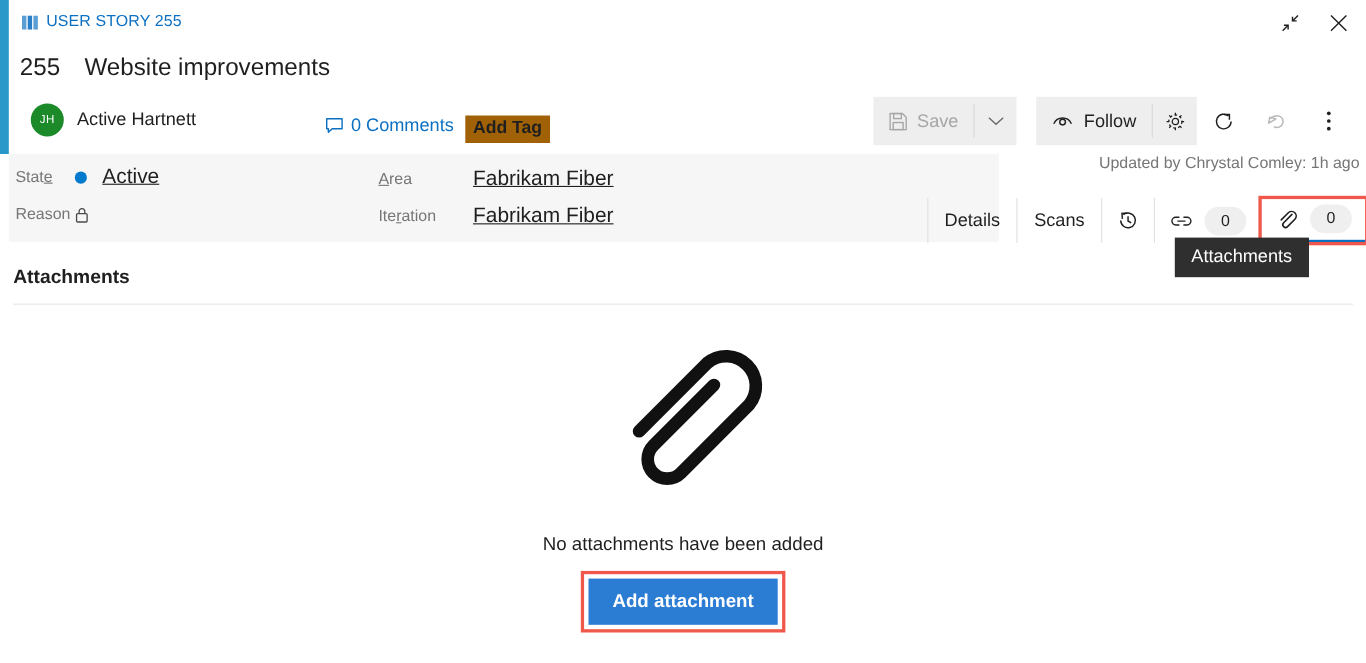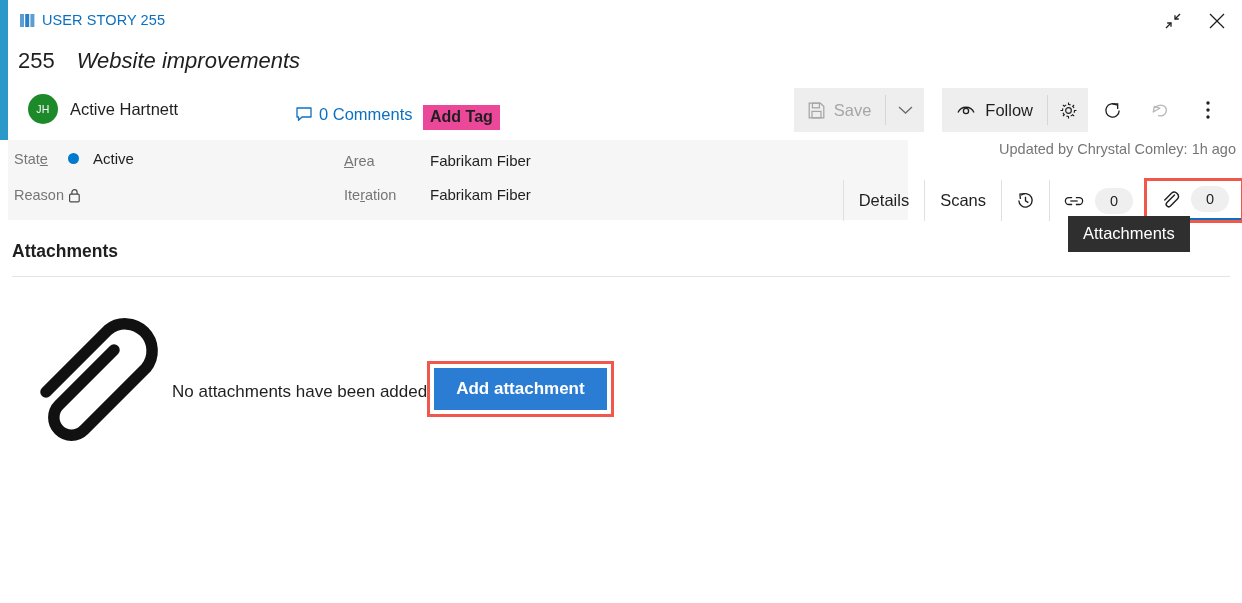--- a/index.html
+++ b/index.html
@@ -58,21 +58,20 @@
   }
   .wi-id {
     font-size: 22px;
     color: #1f1f1f;
     font-weight: 400;
   }
   .wi-title {
     font-size: 22px;
     color: #1f1f1f;
     font-weight: 400;
-    font-style: italic;
   }
 
   
   .meta-row {
     position: absolute;
     left: 28px; top: 94px;
     display: flex; align-items: center;
   }
   .avatar {
     width: 30px; height: 30px;
@@ -92,21 +91,21 @@
     position: absolute;
     left: 296px; top: 105px;
     display: flex; align-items: center; gap: 7px;
     color: #0c70c2;
     font-size: 16.5px;
     cursor: pointer;
   }
   .add-tag {
     position: absolute;
     left: 423px; top: 105px;
-    background: #ec4899;
+    background: #a16207;
     padding: 3px 7px 4px 7px;
     font-size: 16px;
     font-weight: bold;
     color: #1f1f1f;
     cursor: pointer;
   }
 
   
   .toolbar {
     position: absolute;
@@ -170,22 +169,23 @@
     color: #767676;
   }
   .fld-label u { text-decoration: underline; }
   .state-dot {
     width: 11px; height: 11px;
     border-radius: 50%;
     background: #007acc;
     display: inline-block;
   }
   .fld-value {
-    font-size: 15px;
-    color: #1f1f1f;
+    font-size: 19px;
+    color: #1f1f1f;
+    text-decoration: underline;
   }
   .fld-value.muted { color: #a6a6a6; }
 
   #row-state   { left: 14px;  top: 150px; }
   #row-reason  { left: 14px;  top: 187px; }
   #row-area    { left: 344px; top: 152px; }
   #row-iter    { left: 344px; top: 186px; }
 
   .state-lbl   { width: 54px; }
   .reason-lbl  { width: 54px; }
@@ -265,21 +265,21 @@
     left: 12px; top: 276px;
     width: 1218px; height: 1px;
     background: #e4e4e4;
   }
 
   .empty-state {
     position: absolute;
     left: 0; top: 300px;
     width: 1242px;
     display: flex;
-    flex-direction: row;
+    flex-direction: column;
     align-items: center;
   }
   .clip-wrap {
     margin-left: 22px;
   }
   .empty-text {
     margin-top: 20px;
     font-size: 17px;
     color: #1f1f1f;
   }

